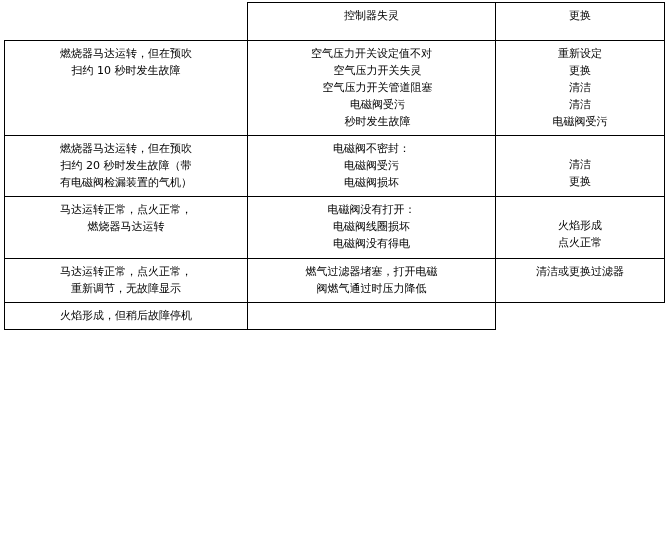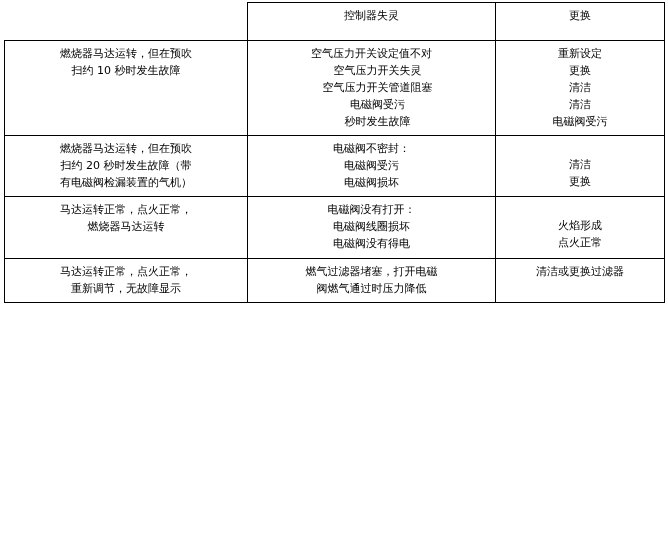--- a/index.html
+++ b/index.html
@@ -143,15 +143,22 @@
         </td>
         <td class="cell-lines">
           <div>燃气过滤器堵塞，打开电磁</div>
           <div>阀燃气通过时压力降低</div>
         </td>
         <td class="cell-lines">
           <div>清洁或更换过滤器</div>
         </td>
       </tr>
 
+      <tr>
+        <td class="cell-lines">
+          <div>火焰形成，但稍后故障停机</div>
+        </td>
+        <td class="cell-lines"></td>
+        <td class="blank-cell"></td>
+      </tr>
     </tbody>
   </table>
 </div>
 
 </body></html>

